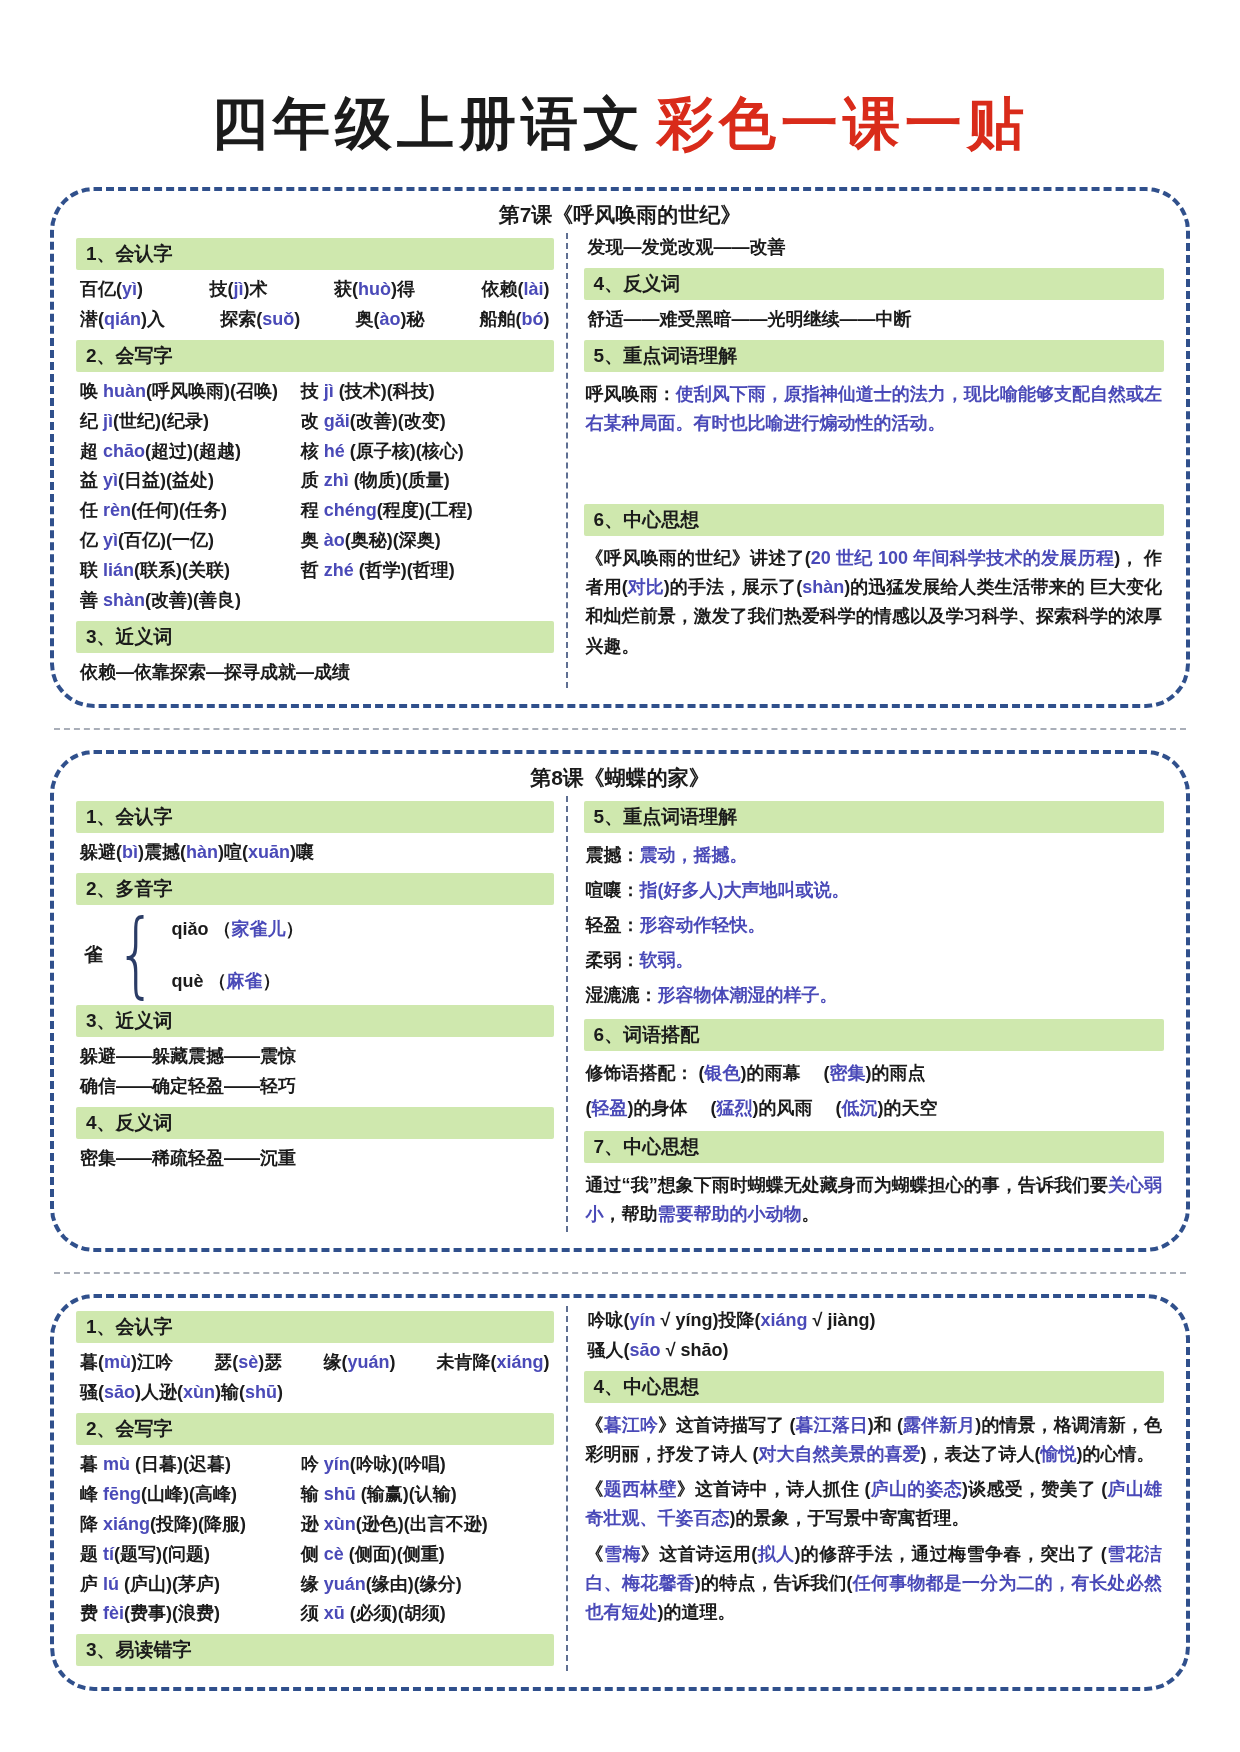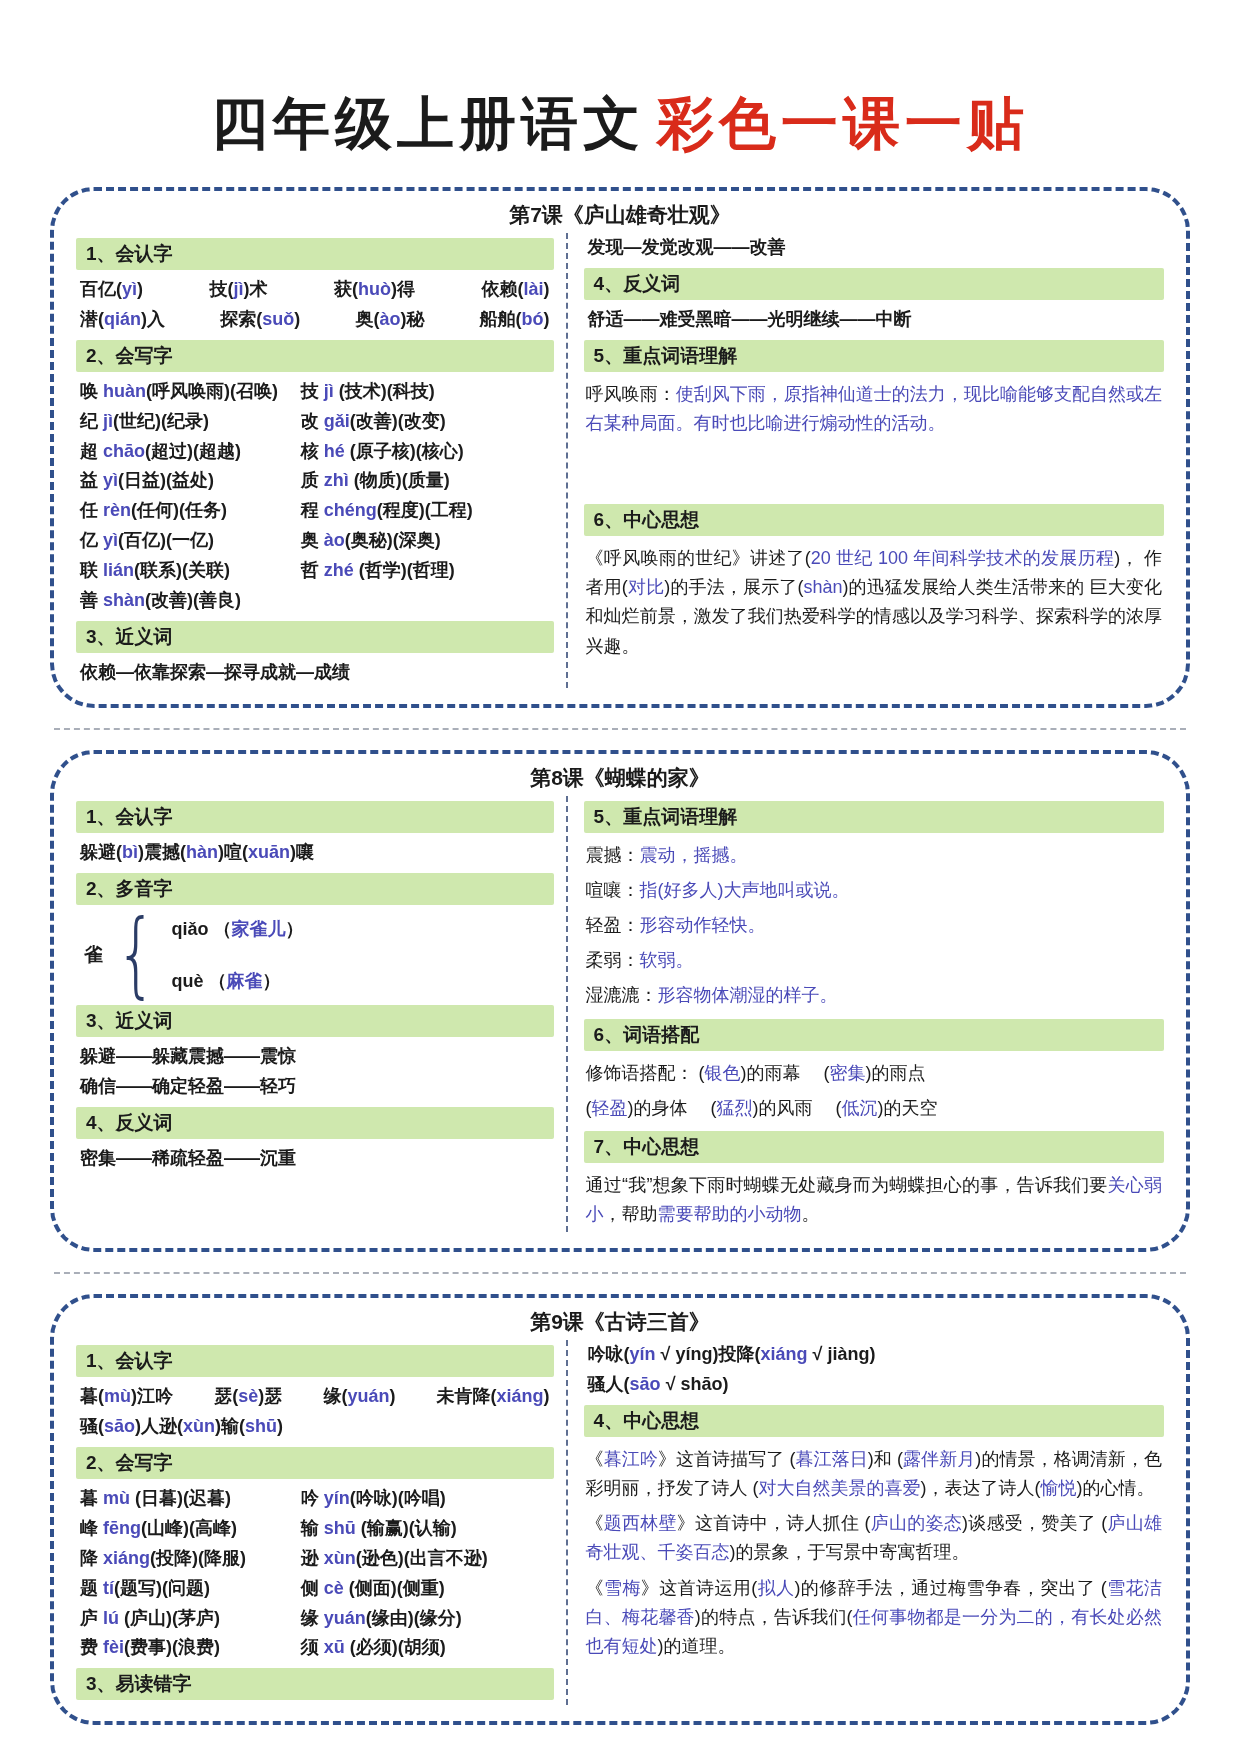--- a/index.html
+++ b/index.html
@@ -28,39 +28,39 @@
   .col{width:45%;padding-right:12px;box-sizing:border-box;display:flex;flex-direction:column;}
   .col-right{width:55%;padding-right:0;padding-left:16px;border-left:2px dashed #5f6f92;}
   .sec-hdr{
     background:var(--green);font-weight:700;font-size:19px;
     padding:3px 10px;margin:5px 0;border-radius:2px;
   }
   .row{display:flex;font-size:18px;line-height:1.55;padding:1px 4px;font-weight:600;}
   .row.just{justify-content:space-between;column-gap:0;}
   .cell{white-space:nowrap;}
   .pair{display:grid;grid-template-columns:47% 53%;font-size:18px;line-height:1.55;padding:1px 4px;font-weight:600;}
-  .para{font-size:18px;line-height:1.62;text-align:justify;padding:1px 2px;margin:2px 0;font-weight:400;}
+  .para{font-size:18px;line-height:1.62;text-align:justify;padding:1px 2px;margin:2px 0;font-weight:700;}
   .blu{color:var(--blue);}
   .brace{display:flex;align-items:center;margin:4px 0 4px 8px;font-size:18px;font-weight:600;}
   .brace-char{font-size:19px;margin-right:4px;}
   .brace-glyph{
     font-size:92px;font-weight:100;line-height:.9;color:#2b3c66;
     transform:scaleX(.7);font-family:"DejaVu Sans",sans-serif;
   }
   .brace-opts{display:flex;flex-direction:column;gap:28px;margin-left:6px;}
   .cutline{border-top:2px dashed #a9aeb8;margin:20px 4px;}
 </style>
 </head>
 <body>
 
 <div class="page">
   <h1 class="title"><span class="t-black">四年级上册语文</span><span class="t-red">彩色一课一贴</span></h1>
   <div id="lessons">
       <section class="box">
-        <h2 class="box-title">第7课《庐山雄奇壮观》</h2>
+        <h2 class="box-title">第7课《呼风唤雨的世纪》</h2>
         <div class="cols">
           <div class="col">
             <div class="sec-hdr">1、会认字</div>
             <div class="row just">
               <span class="cell">百亿(<span class="blu">yì</span>)</span>
               <span class="cell">技(<span class="blu">jì</span>)术</span>
               <span class="cell">获(<span class="blu">huò</span>)得</span>
               <span class="cell">依赖(<span class="blu">lài</span>)</span>
             </div>
             <div class="row just">
@@ -173,21 +173,20 @@
             <div class="sec-hdr">6、词语搭配</div>
             <div class="para">修饰语搭配： (<span class="blu">银色</span>)的雨幕　 (<span class="blu">密集</span>)的雨点</div>
             <div class="para">(<span class="blu">轻盈</span>)的身体　 (<span class="blu">猛烈</span>)的风雨　 (<span class="blu">低沉</span>)的天空</div>
             <div class="sec-hdr">7、中心思想</div>
             <div class="para">通过“我”想象下雨时蝴蝶无处藏身而为蝴蝶担心的事，告诉我们要<span class="blu">关心弱小</span>，帮助<span class="blu">需要帮助的小动物</span>。</div>
           </div>
         </div>
       </section>
       <div class="cutline"></div>
       <section class="box">
-        <h2 class="box-title">第9课《古诗三首》</h2>
         <div class="cols">
           <div class="col">
             <div class="sec-hdr">1、会认字</div>
             <div class="row just">
               <span class="cell">暮(<span class="blu">mù</span>)江吟</span>
               <span class="cell">瑟(<span class="blu">sè</span>)瑟</span>
               <span class="cell">缘(<span class="blu">yuán</span>)</span>
               <span class="cell">未肯降(<span class="blu">xiáng</span>)</span>
             </div>
             <div class="row">

